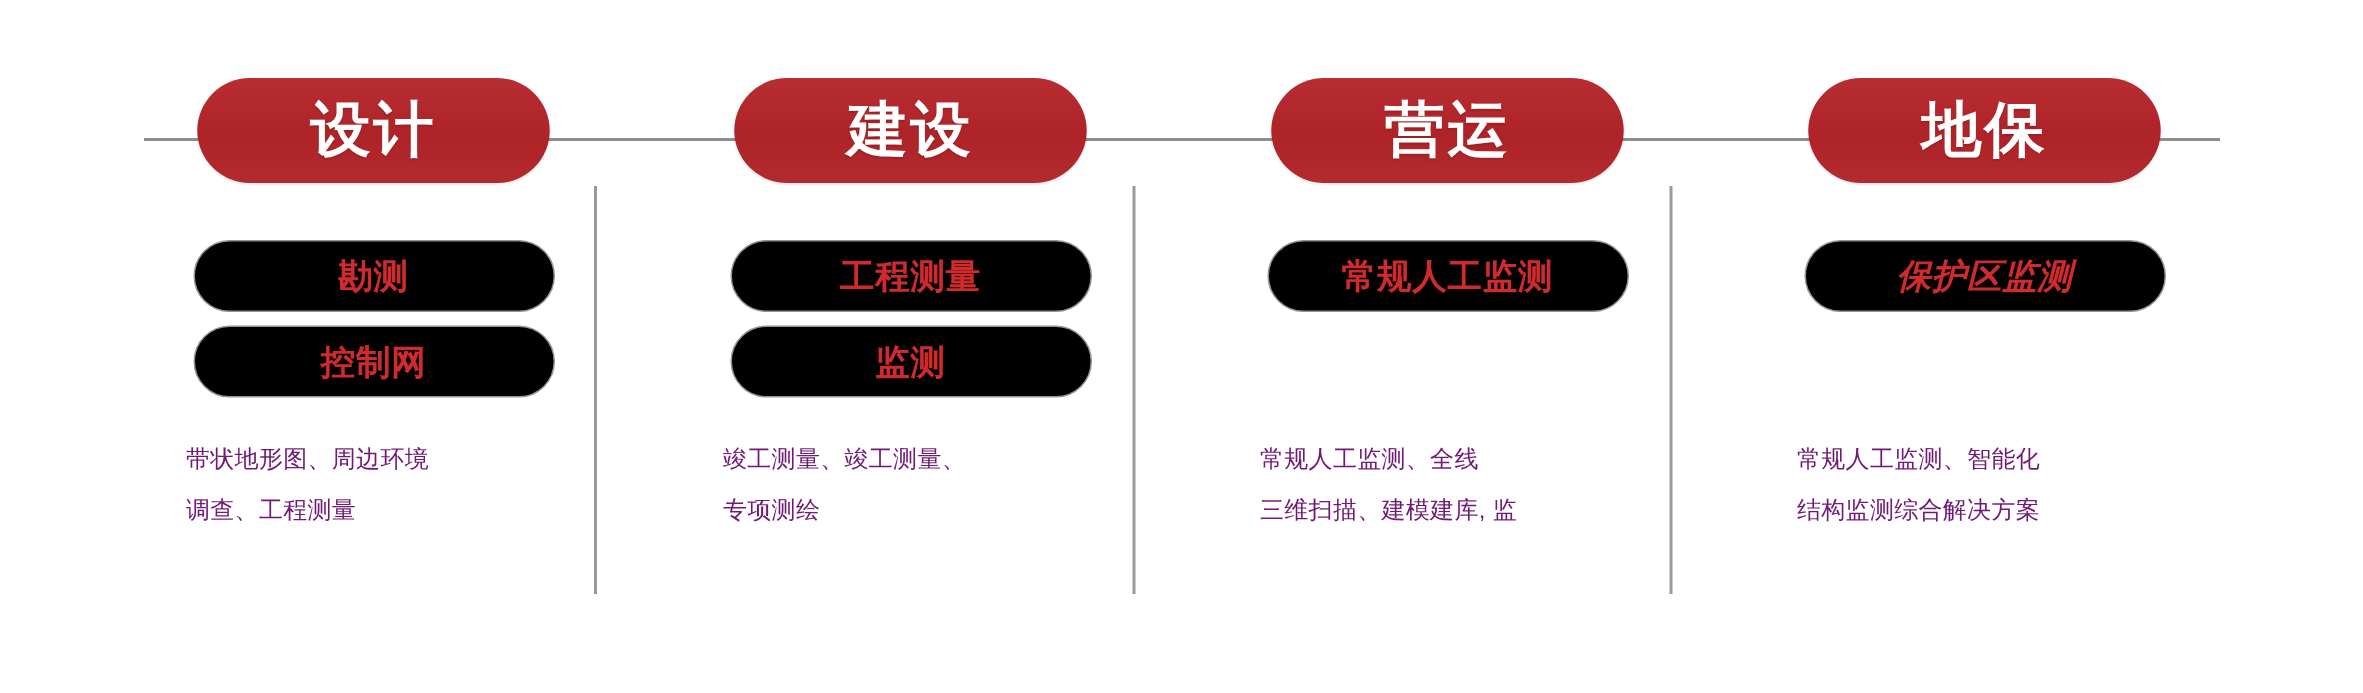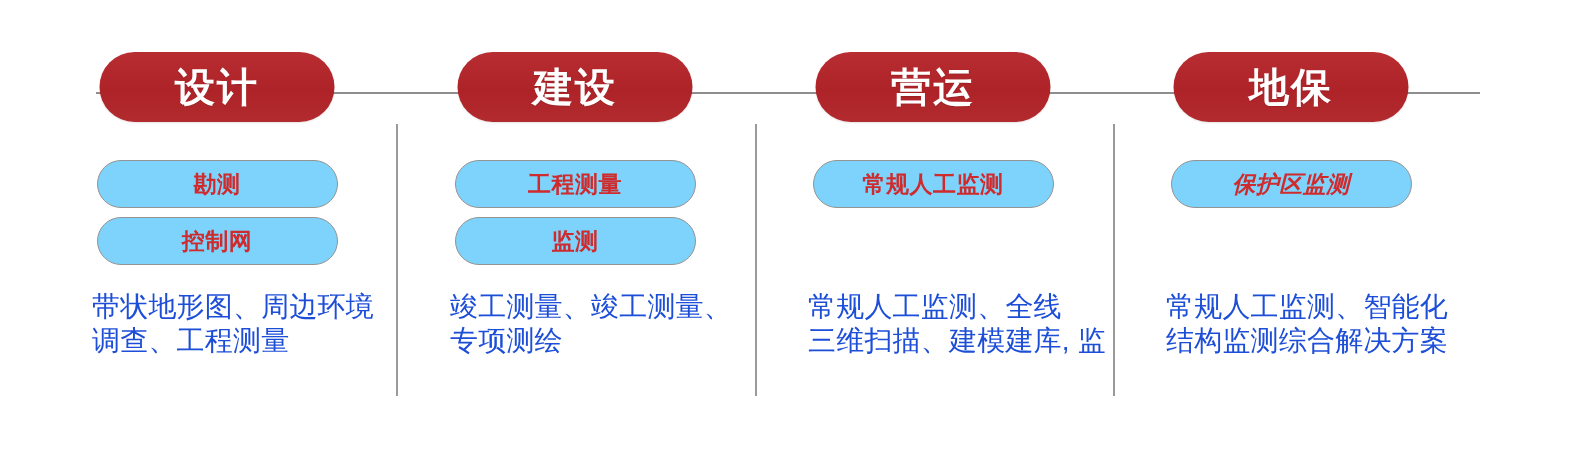--- a/index.html
+++ b/index.html
@@ -44,20 +44,21 @@
   .divider.d1 { left: 396px; }
   .divider.d2 { left: 755px; }
   .divider.d3 { left: 1113px; }
 
   
   .columns {
     position: absolute;
     inset: 0;
     display: flex;
     z-index: 2;
+    margin-left: 32px;
   }
   .column {
     width: 358px;
     position: relative;
     flex: 0 0 358px;
   }
   .column.c1 { margin-left: 38px; }
 
   
   .header-pill {
@@ -94,21 +95,21 @@
     display: flex;
     flex-direction: column;
     align-items: center;
     gap: 9px;
   }
   .sub-pill {
     width: 241px;
     height: 48px;
     border: 1.6px solid #949494;
     border-radius: 26px;
-    background: #7dd3fc;
+    background: #000000;
     display: flex;
     align-items: center;
     justify-content: center;
     box-sizing: border-box;
   }
   .sub-pill-label {
     color: #cf2a2c;
     font-size: 23px;
     font-weight: bold;
     letter-spacing: 0.5px;
@@ -123,22 +124,22 @@
     left: 0;
     right: 0;
     display: flex;
     flex-direction: column;
     align-items: center;
   }
   .desc-lines {
     width: 250px;
   }
   .desc-line {
-    color: #1d4ed8;
-    font-size: 28px;
+    color: #701a75;
+    font-size: 16px;
     line-height: 34px;
     white-space: nowrap;
     letter-spacing: 0.2px;
   }
 
   
   .column.c3 .sub-pill { width: 241px; }
   .column.c4 .sub-pill { width: 241px; font-style: italic; }
 </style>
 </head>

